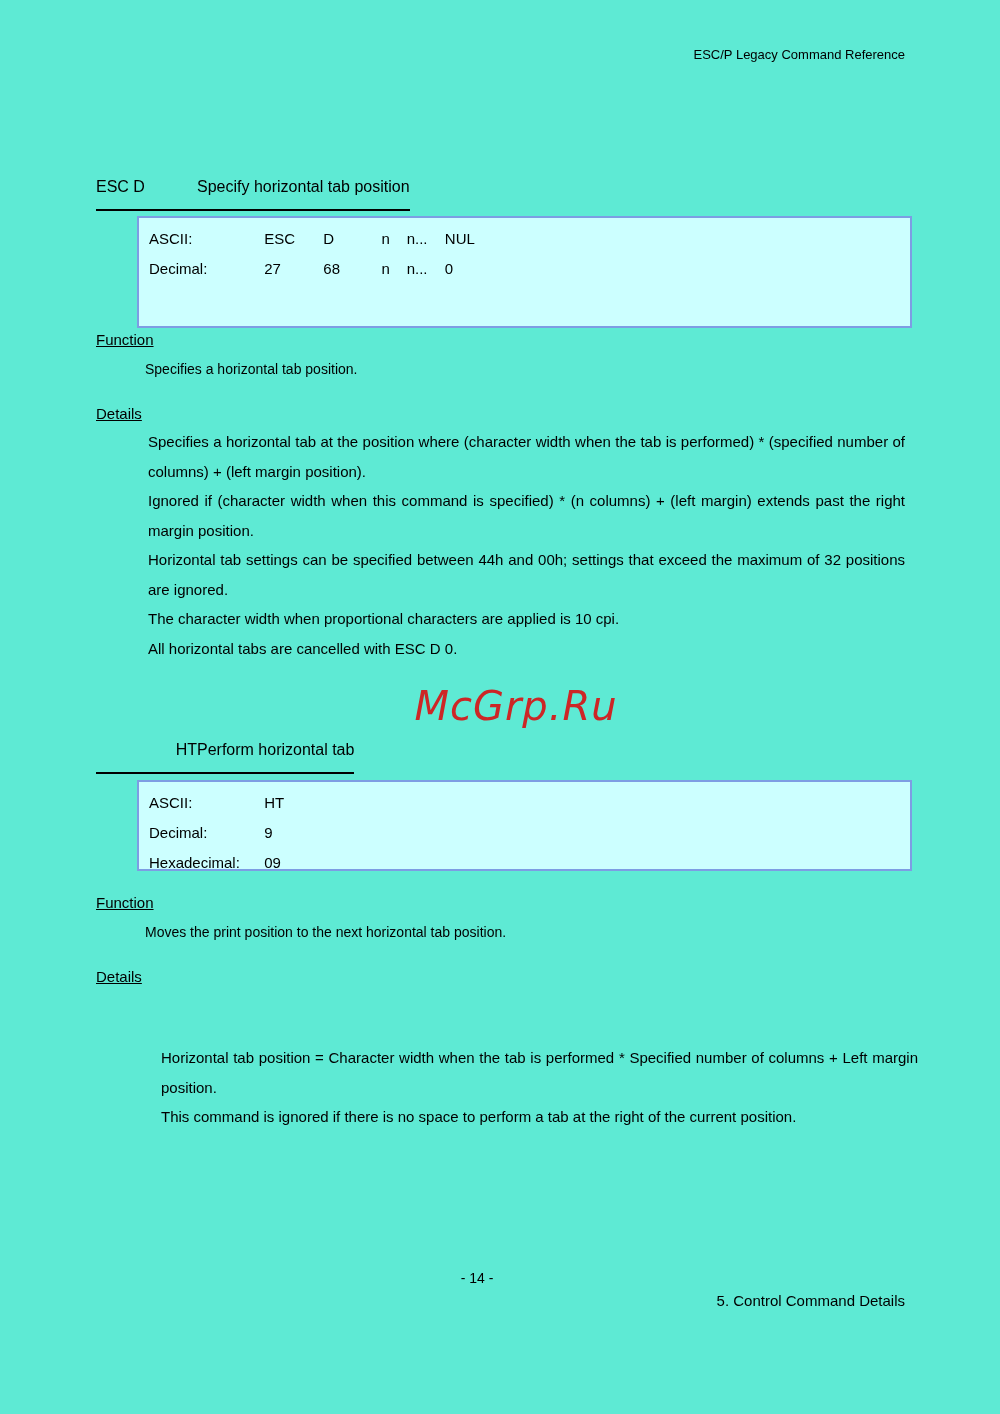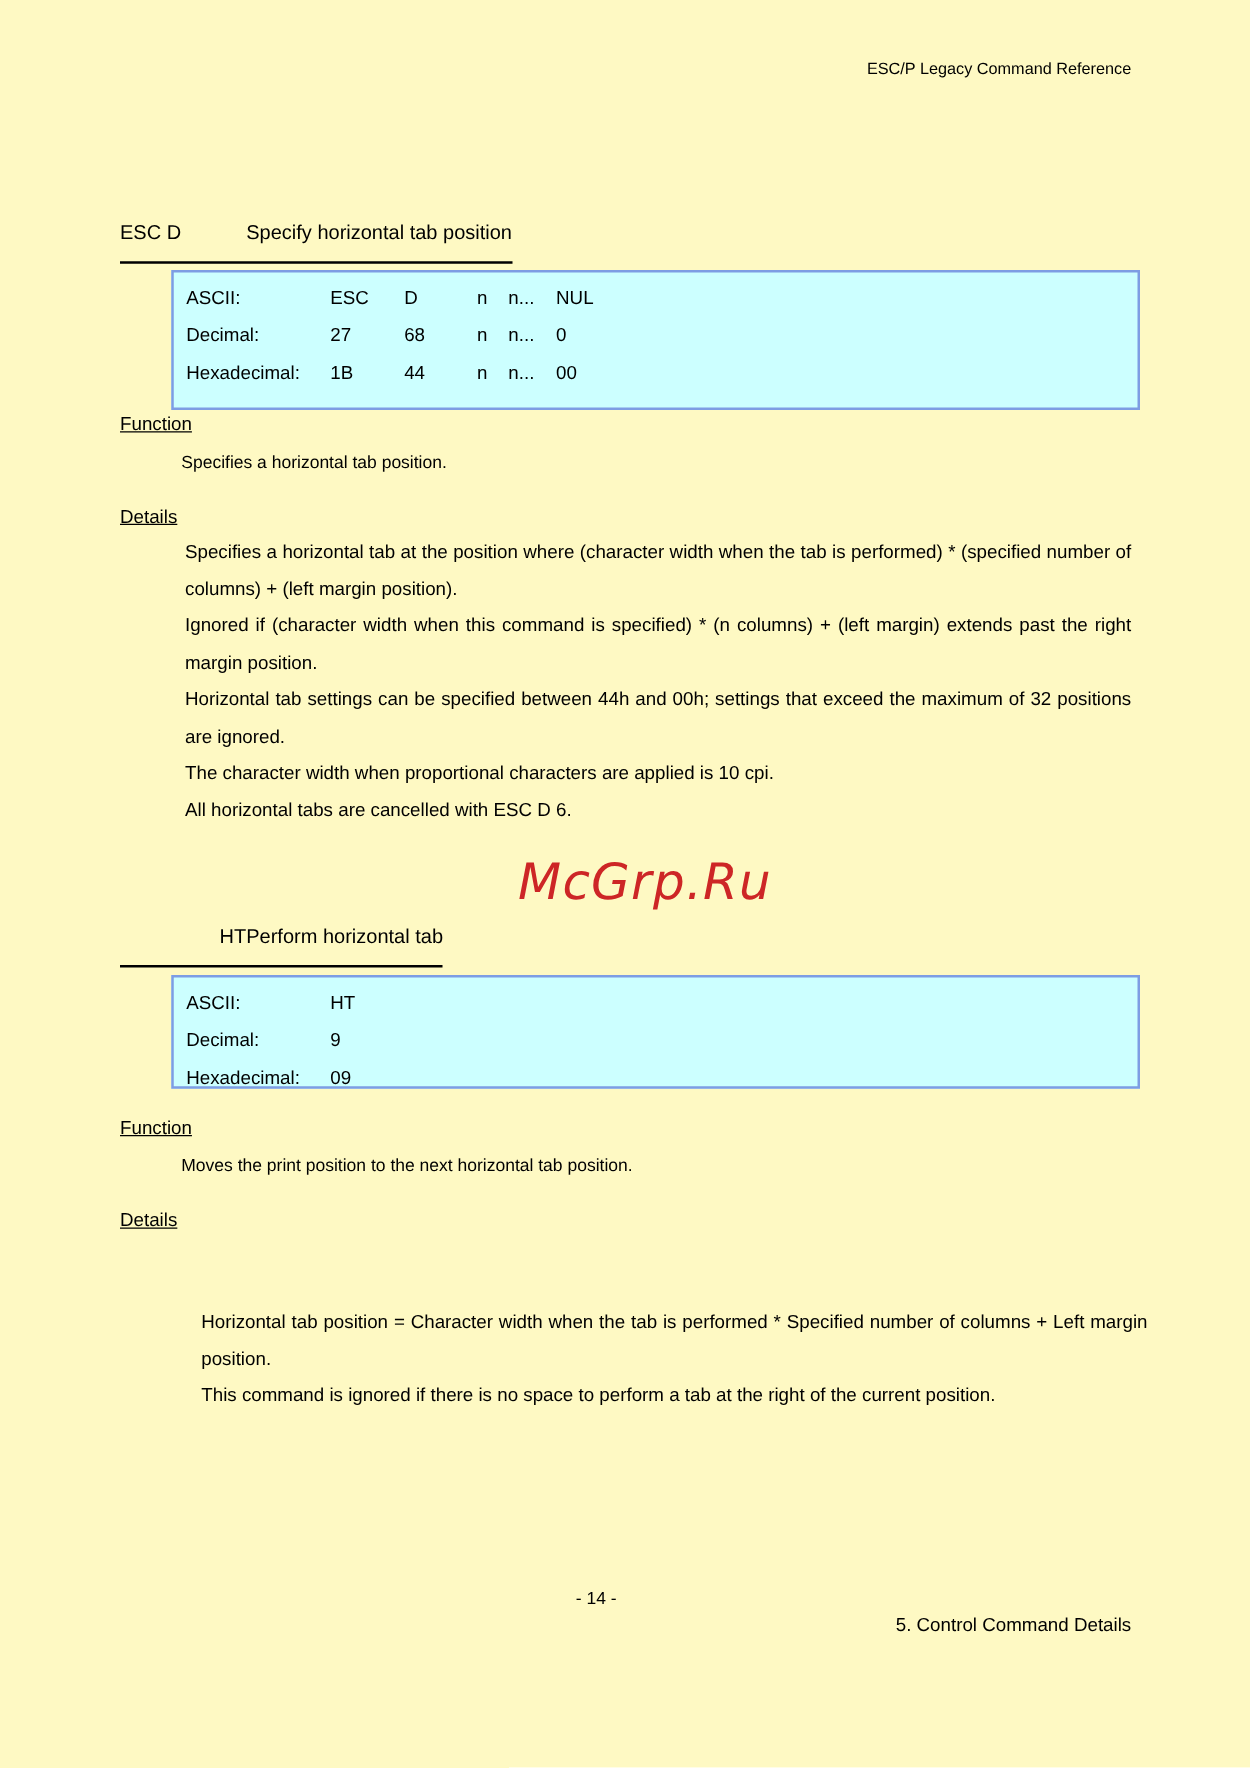--- a/index.html
+++ b/index.html
@@ -1,20 +1,20 @@
 <!DOCTYPE html>
 <html style="--accent-red: #cd2626; --table-bg: #ccffff; --table-border: #7d9de3;"><head>
 <meta charset="utf-8">
 <style>
   html, body { margin: 0; padding: 0; background: #ffffff; }
   .page {
     position: relative;
     width: 1000px;
     height: 1414px;
-    background: #fef9c3;
+    background: #5eead4;
     font-family: "Liberation Sans", sans-serif;
     color: #000000;
     overflow: hidden;
   }
   .header-ref {
     position: absolute;
     top: 47px; left: 0; right: 95px;
     text-align: right;
     font-size: 13px;
     line-height: 15px;
@@ -132,40 +132,32 @@
       <span class="t-c">NUL</span>
     </div>
     <div class="t-row">
       <span class="t-label">Decimal:</span>
       <span class="t-c w1">27</span>
       <span class="t-c w2">68</span>
       <span class="t-c w3">n</span>
       <span class="t-c w4">n...</span>
       <span class="t-c">0</span>
     </div>
-    <div class="t-row">
-      <span class="t-label">Hexadecimal:</span>
-      <span class="t-c w1">1B</span>
-      <span class="t-c w2">44</span>
-      <span class="t-c w3">n</span>
-      <span class="t-c w4">n...</span>
-      <span class="t-c">00</span>
-    </div>
   </div>
 
   <div class="sub-label" id="function-label-1">Function</div>
   <div class="body-text" id="function-text-1">Specifies a horizontal tab position.</div>
 
   <div class="sub-label" id="details-label-1">Details</div>
   <div class="para-block" id="details-block-1">
     <p>Specifies a horizontal tab at the position where (character width when the tab is performed) * (specified number of columns) + (left margin position).</p>
     <p>Ignored if (character width when this command is specified) * (n columns) + (left margin) extends past the right margin position.</p>
     <p>Horizontal tab settings can be specified between 44h and 00h; settings that exceed the maximum of 32 positions are ignored.</p>
     <p>The character width when proportional characters are applied is 10 cpi.</p>
-    <p>All horizontal tabs are cancelled with ESC D 6.</p>
+    <p>All horizontal tabs are cancelled with ESC D 0.</p>
   </div>
 
   <div class="watermark">McGrp.Ru</div>
 
   <div class="cmd-heading" id="heading-2">
     <span class="cmd">HT</span><span>Perform horizontal tab</span>
   </div>
 
   <div class="info-table" id="table-2">
     <div class="t-row">

